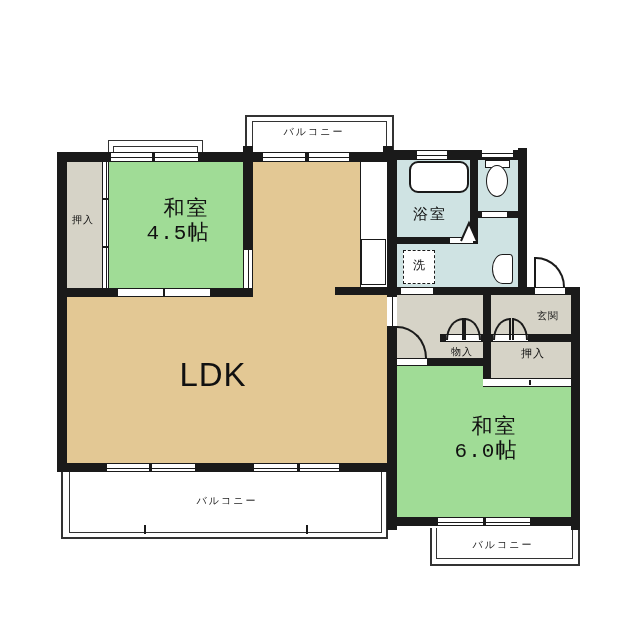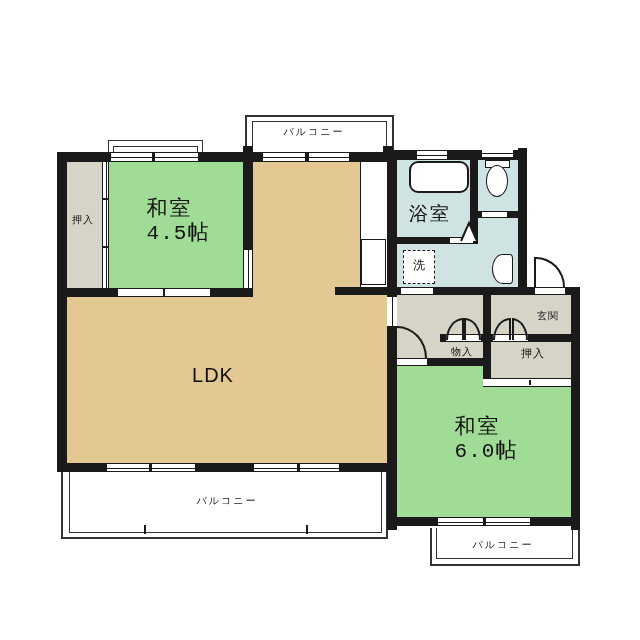--- a/index.html
+++ b/index.html
@@ -17,21 +17,21 @@
   .f-store{background:var(--storage);}
   .white{background:#fff;}
   .win{background:#fff;}
   .win:after{content:"";position:absolute;left:0;right:0;top:50%;height:1px;background:var(--wall);}
   .winv{background:#fff;}
   .winv:after{content:"";position:absolute;top:0;bottom:0;left:50%;width:1px;background:var(--wall);}
   .arc{background:transparent;border:0 solid var(--wall);}
   .arc-tr{border-top-width:2px;border-right-width:2px;border-top-right-radius:100% 100%;}
   .arc-tl{border-top-width:2px;border-left-width:2px;border-top-left-radius:100% 100%;}
   .lbl{position:absolute;transform:translate(-50%,-50%);color:#111;white-space:nowrap;
-       text-align:left;line-height:1.15;}
+       text-align:right;line-height:1.15;}
   .lbl-room{font-size:21px;letter-spacing:2px;font-family:Liberation Mono, monospace;}
   .lbl-room .sz{letter-spacing:1px;}
   .lbl-sm{font-size:10px;letter-spacing:1px;}
   .lbl-balc{font-size:10px;color:#222;letter-spacing:2px;}
   .fix{background:#fff;border:2px solid var(--wall);}
   .tick{background:var(--wall);}
 </style>
 </head>
 <body>
 
@@ -140,22 +140,22 @@
   <div class="abs tick" style="left:512px;top:318px;width:2px;height:22px;"></div>
 
   <svg class="abs" style="left:457px;top:219px;" width="24" height="24" viewBox="0 0 24 24">
     <polyline points="4,22 12,4 20,22" fill="#fff" stroke="#1a1a1a" stroke-width="2"></polyline>
   </svg>
 
   <div class="lbl lbl-room" style="left:178px;top:222px;">
     <div>和室</div>
     <div class="sz">4.5帖</div>
   </div>
-  <div class="lbl" style="left:213px;top:375px;font-size:20px;letter-spacing:1px;">LDK</div>
-  <div class="lbl" style="left:430px;top:214px;font-size:19px;letter-spacing:2px;">浴室</div>
+  <div class="lbl" style="left:213px;top:375px;font-size:33px;letter-spacing:1px;">LDK</div>
+  <div class="lbl" style="left:430px;top:214px;font-size:15px;letter-spacing:2px;">浴室</div>
   <div class="lbl lbl-room" style="left:486px;top:440px;">
     <div>和室</div>
     <div class="sz">6.0帖</div>
   </div>
   <div class="lbl lbl-sm" style="left:83px;top:220px;">押入</div>
   <div class="lbl lbl-sm" style="left:533px;top:353px;font-size:11px;">押入</div>
   <div class="lbl lbl-sm" style="left:462px;top:352px;font-family:Liberation Serif, serif;">物入</div>
   <div class="lbl lbl-sm" style="left:548px;top:316px;">玄関</div>
   <div class="lbl" style="left:419px;top:266px;font-size:12px;">洗</div>
   <div class="lbl lbl-balc" style="left:314px;top:132px;">バルコニー</div>

